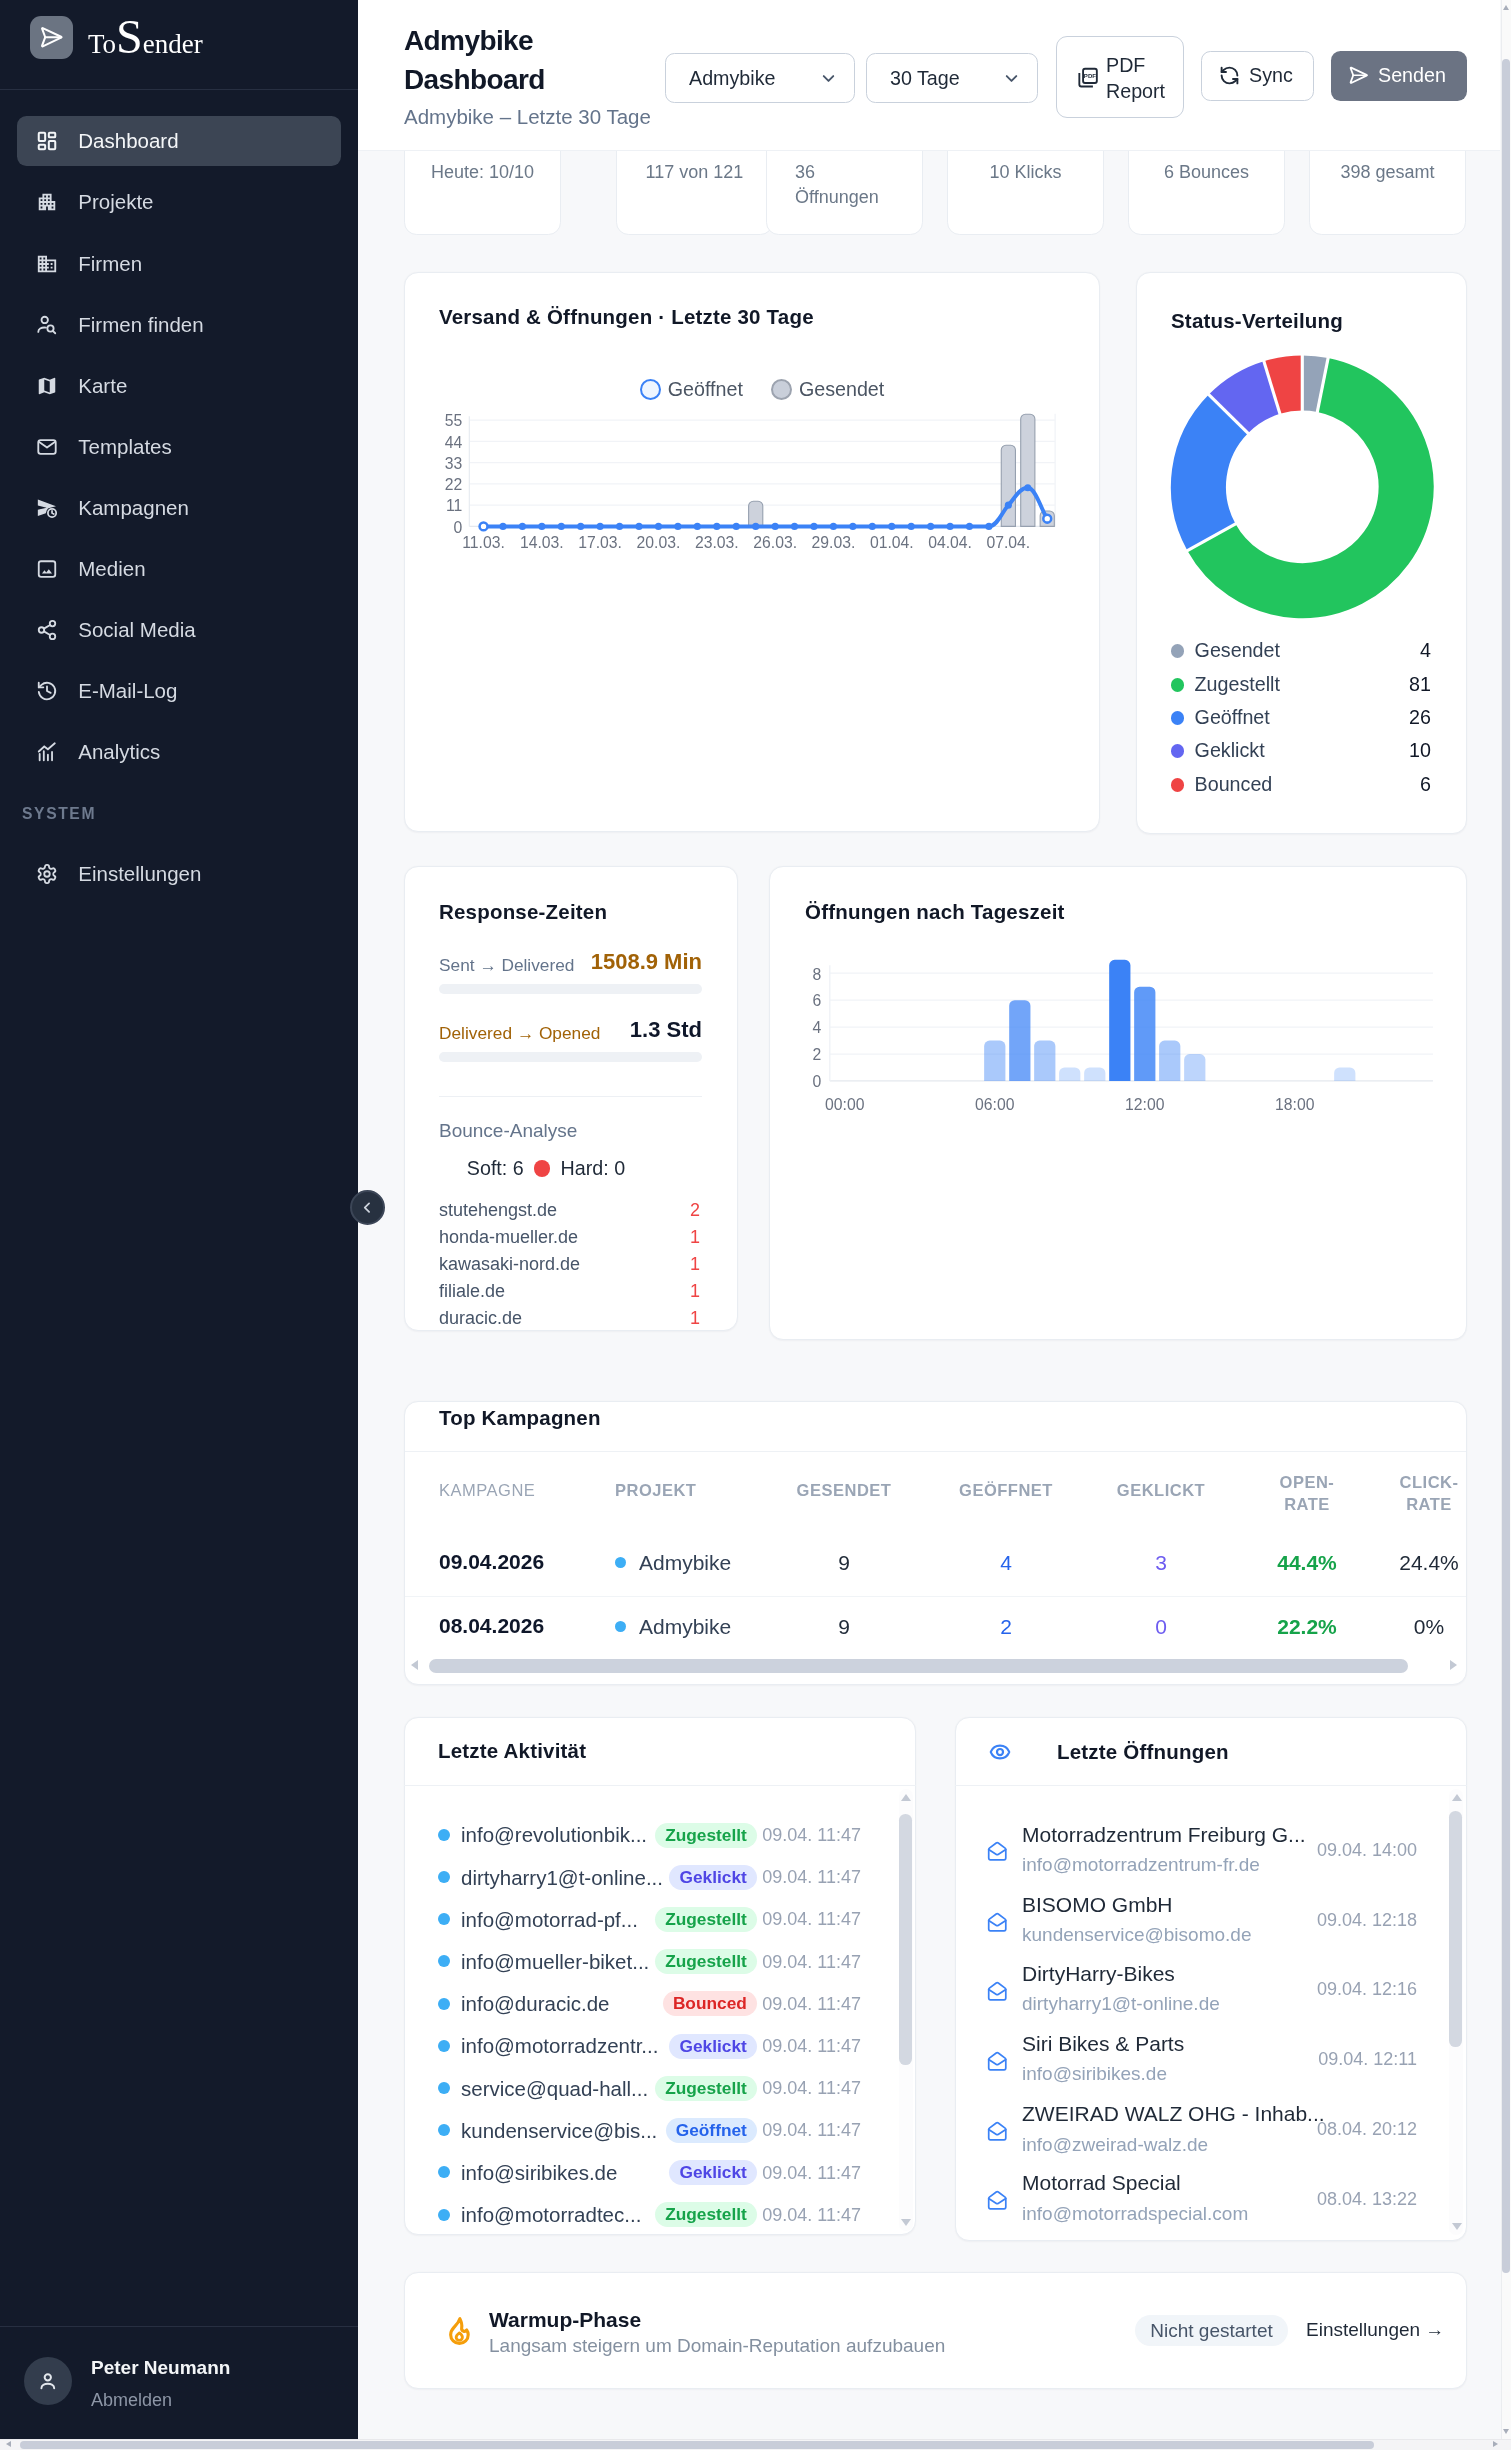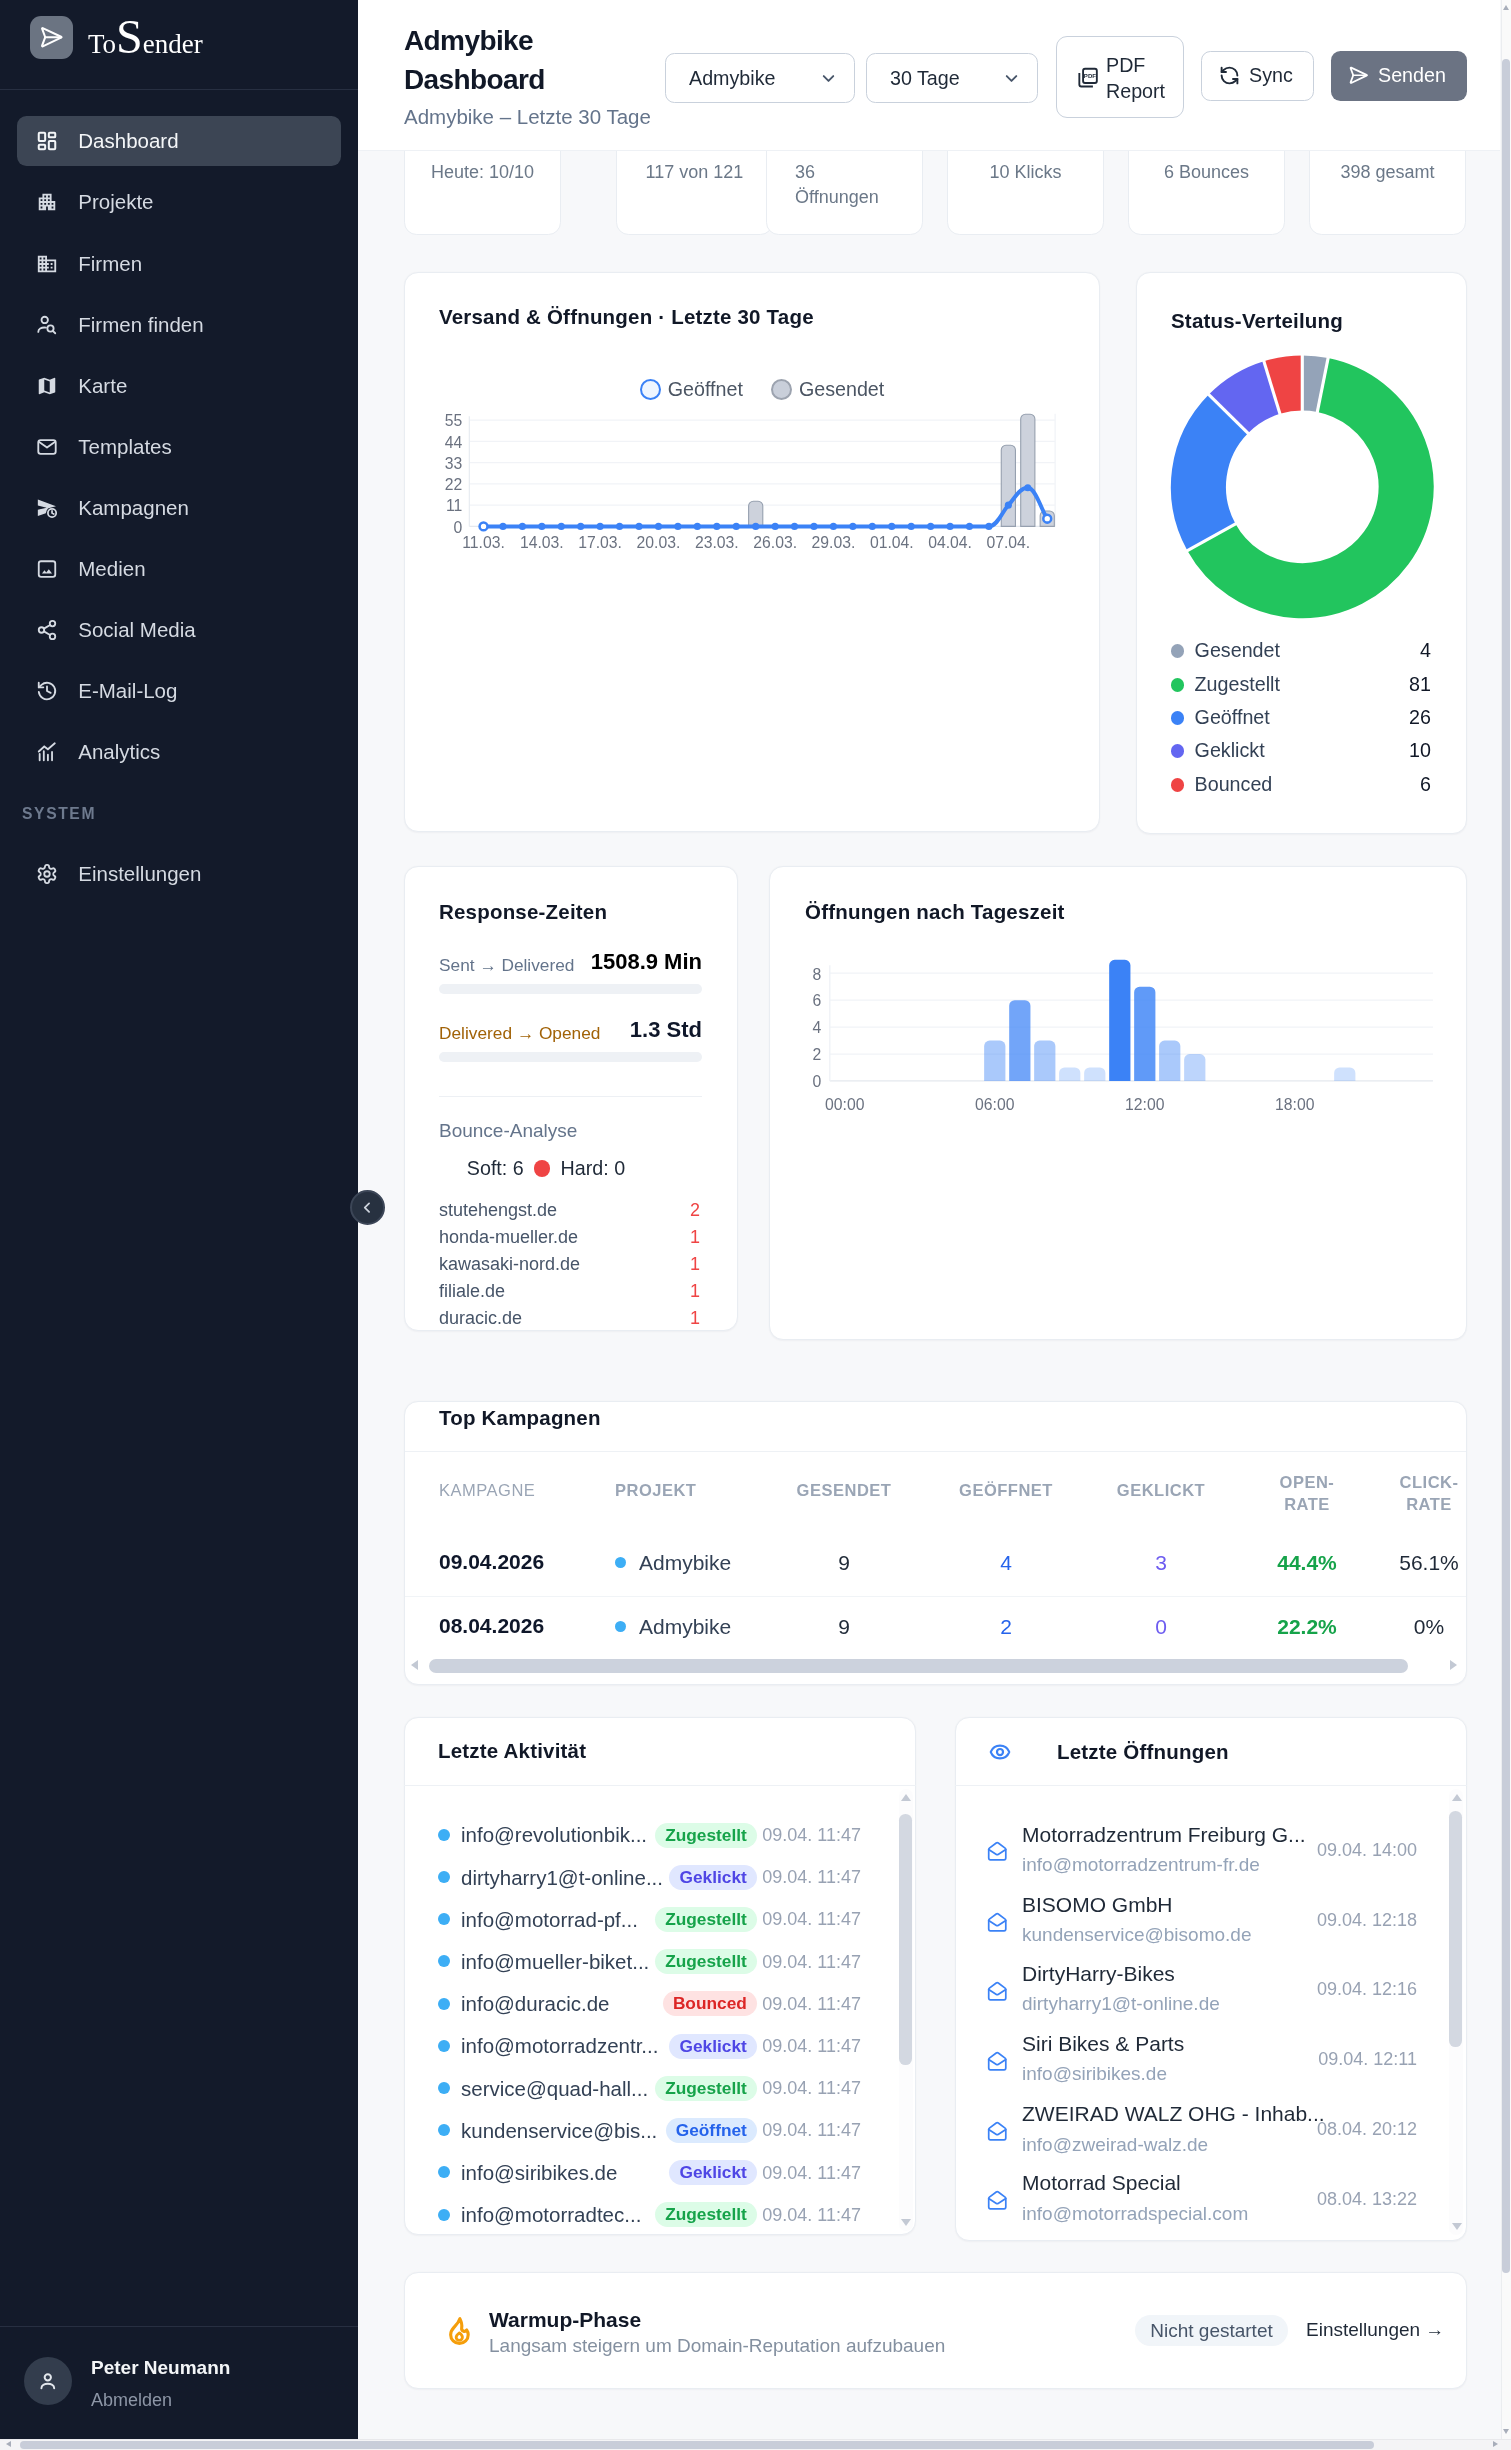--- a/index.html
+++ b/index.html
@@ -328,21 +328,21 @@
   </div>
 <div class="abs" style="left:1171px; top:772px; width:260px; height:25px;">
     <span style="position:absolute;left:0;top:6.3px;width:13.4px;height:13.4px;border-radius:50%;background:#ef4444;"></span>
     <span style="position:absolute;left:23.6px;top:0.8px;font-size:19.7px;color:#334155;">Bounced</span>
     <span style="position:absolute;right:0;top:0.8px;font-size:19.7px;color:#111827;">6</span>
   </div>
 
 <div class="card" style="left:404px; top:866px; width:334px; height:465px;"></div>
 <div class="abs ctitle" style="left:439px; top:900px;">Response-Zeiten</div>
 <div class="abs" style="left:439px; top:955px; font-size:17.3px; color:#64748b;">Sent → Delivered</div>
-<div class="abs" style="left:439px; top:949px; width:263px; text-align:right; font-size:22px; font-weight:bold; color:#000000;">1508.9 Min</div>
+<div class="abs" style="left:439px; top:949px; width:263px; text-align:right; font-size:22px; font-weight:bold; color:#a16207;">1508.9 Min</div>
 <div class="abs" style="left:439px; top:984px; width:263px; height:10.2px; border-radius:5.5px; background:#eef1f5;"></div>
 <div class="abs" style="left:439px; top:1023px; font-size:17.3px; color:#a16207;">Delivered → Opened</div>
 <div class="abs" style="left:439px; top:1017px; width:263px; text-align:right; font-size:22px; font-weight:bold; color:#0f172a;">1.3 Std</div>
 <div class="abs" style="left:439px; top:1052px; width:263px; height:10.2px; border-radius:5.5px; background:#eef1f5;"></div>
 <div class="abs" style="left:439px; top:1096px; width:263px; height:0.8px; background:#edf0f4;"></div>
 <div class="abs" style="left:439px; top:1120px; font-size:19px; color:#64748b;">Bounce-Analyse</div>
 <div class="abs" style="left:439px; top:1157px; width:214px; display:flex; justify-content:center; align-items:center; gap:10.2px;">
   <span style="font-size:19.7px; color:#1f2937;">Soft: 6</span>
   <span style="width:16.5px;height:16.5px;border-radius:50%;background:#ef4444;display:inline-block;"></span>
   <span style="font-size:19.7px; color:#1f2937;">Hard: 0</span>
@@ -398,21 +398,21 @@
 <div class="abs" style="left:1252px; top:1471px; width:110px; text-align:center; font-size:16.5px; font-weight:bold; letter-spacing:0.5px; color:#9aa5b5; line-height:22px;">OPEN-<br>RATE</div>
 <div class="abs" style="left:1374px; top:1471px; width:110px; text-align:center; font-size:16.5px; font-weight:bold; letter-spacing:0.5px; color:#9aa5b5; line-height:22px;">CLICK-<br>RATE</div>
 
 <div class="abs" style="left:439px; top:1550px; font-size:21px; font-weight:bold; color:#0f172a;">09.04.2026</div>
 <div class="rowdot" style="left:615px; top:1557px; width:11px; height:11px;"></div>
 <div class="abs" style="left:639px; top:1551px; font-size:21px; color:#334155;">Admybike</div>
 <div class="abs" style="left:789px; top:1551px; width:110px; text-align:center; font-size:21px; color:#1f2937;">9</div>
 <div class="abs" style="left:951px; top:1551px; width:110px; text-align:center; font-size:21px; color:#2563eb;">4</div>
 <div class="abs" style="left:1106px; top:1551px; width:110px; text-align:center; font-size:21px; color:#6d5cf0;">3</div>
 <div class="abs" style="left:1252px; top:1551px; width:110px; text-align:center; font-size:21px; font-weight:bold; color:#16a34a;">44.4%</div>
-<div class="abs" style="left:1374px; top:1551px; width:110px; text-align:center; font-size:21px; color:#1f2937;">56.1%</div>
+<div class="abs" style="left:1374px; top:1551px; width:110px; text-align:center; font-size:21px; color:#1f2937;">24.4%</div>
 
 <div class="abs" style="left:439px; top:1614px; font-size:21px; font-weight:bold; color:#0f172a;">08.04.2026</div>
 <div class="rowdot" style="left:615px; top:1621px; width:11px; height:11px;"></div>
 <div class="abs" style="left:639px; top:1615px; font-size:21px; color:#334155;">Admybike</div>
 <div class="abs" style="left:789px; top:1615px; width:110px; text-align:center; font-size:21px; color:#1f2937;">9</div>
 <div class="abs" style="left:951px; top:1615px; width:110px; text-align:center; font-size:21px; color:#2563eb;">2</div>
 <div class="abs" style="left:1106px; top:1615px; width:110px; text-align:center; font-size:21px; color:#6d5cf0;">0</div>
 <div class="abs" style="left:1252px; top:1615px; width:110px; text-align:center; font-size:21px; font-weight:bold; color:#16a34a;">22.2%</div>
 <div class="abs" style="left:1374px; top:1615px; width:110px; text-align:center; font-size:21px; color:#1f2937;">0%</div>
 

